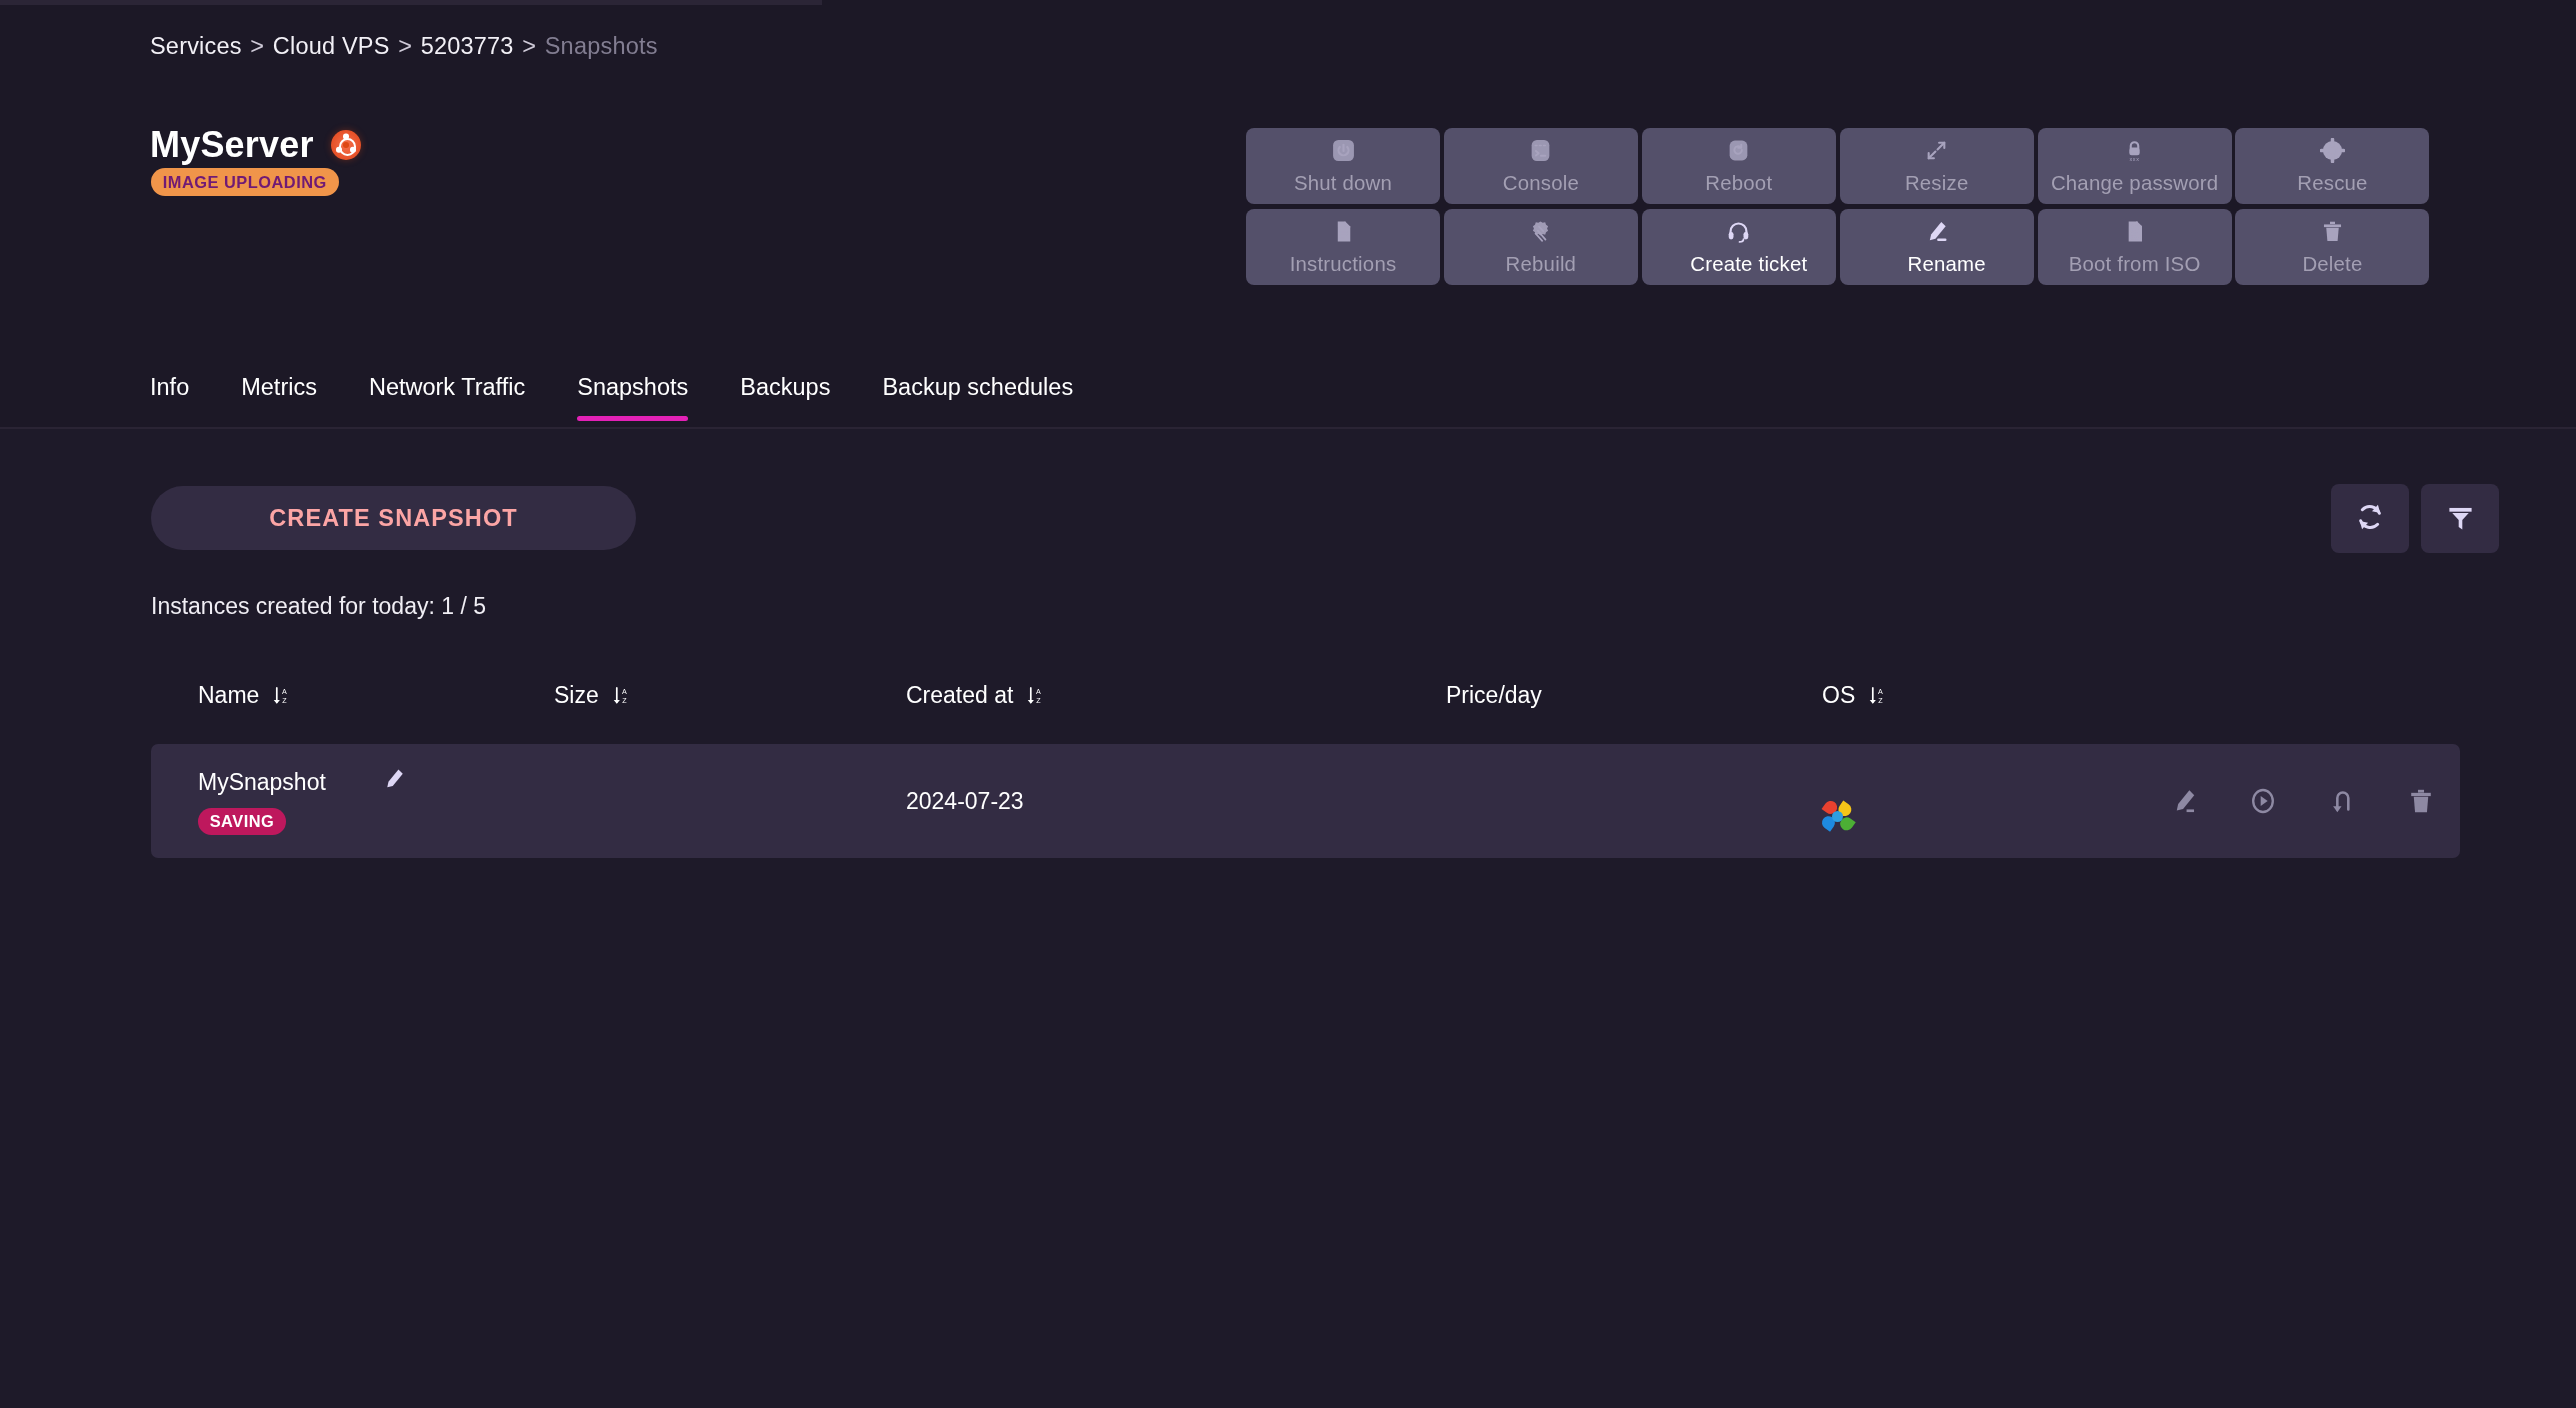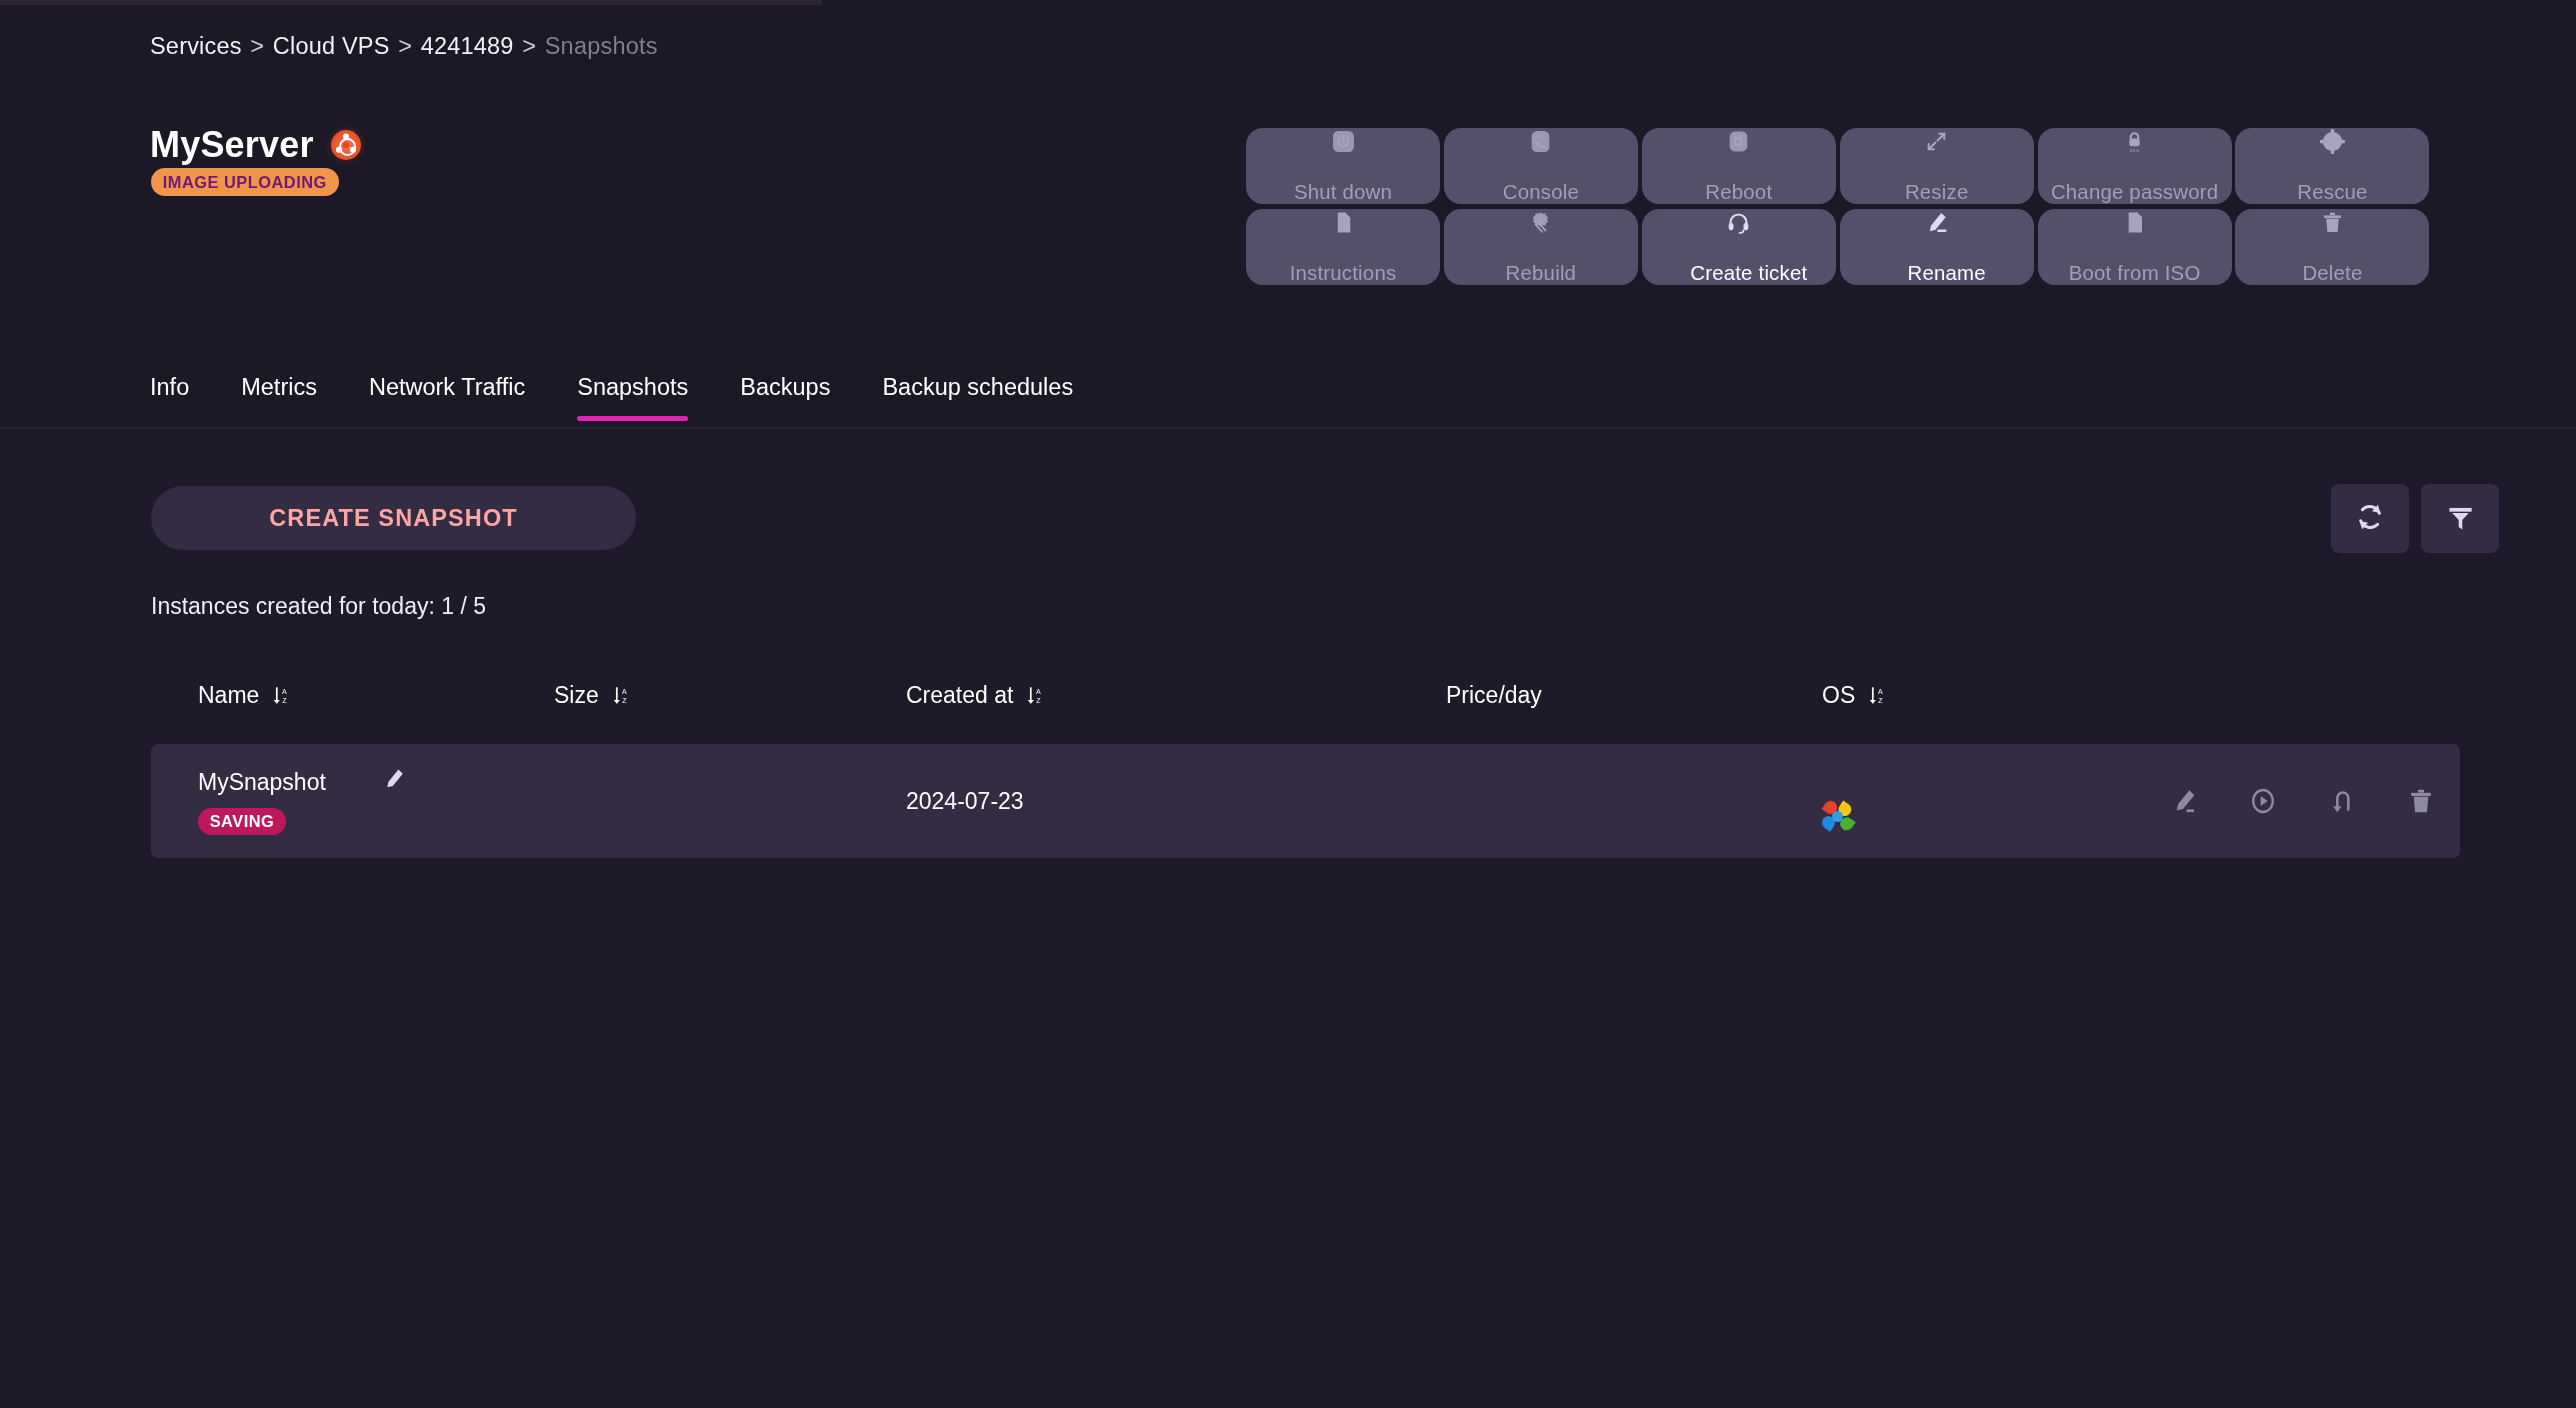--- a/index.html
+++ b/index.html
@@ -65,22 +65,22 @@
     display: flex; align-items: center;
   }
 
   
   .actions {
     position: absolute; left: 1246px; top: 128px;
     display: grid; grid-template-columns: repeat(6, 194px);
     grid-auto-rows: 76px; gap: 4.7px 3.9px;
   }
   .act {
-    background: #54506a; border-radius: 17px;
-    display: flex; flex-direction: column; align-items: center; justify-content: space-between;
+    background: #54506a; border-radius: 8px;
+    display: flex; flex-direction: column; align-items: center; justify-content: center;
     gap: 7.8px; cursor: pointer; position: relative;
   }
   .act .lbl { font-size: 20.4px; color: #a39fb3; letter-spacing: 0.2px; white-space: nowrap; }
   .act.enabled .lbl { color: #ffffff; margin-left: 20px; }
   .act .ic { display: flex; align-items: center; justify-content: center; height: 27px; }
   .act .ic svg { display: block; }
   .act .ic svg * { stroke: #a8a3be; fill: none; }
   .act.enabled .ic svg * { stroke: #ded7f5; }
   .act .ic svg .fillp { fill: #a8a3be; stroke: none; }
   .act.enabled .ic svg .fillp { fill: #ded7f5; stroke: none; }
@@ -188,21 +188,21 @@
 
 <div class="top-region">
   <div class="top-strip"></div>
 </div>
 
 <div class="breadcrumb">
   <span class="crumb">Services</span>
   <span class="sep">&gt;</span>
   <span class="crumb">Cloud VPS</span>
   <span class="sep">&gt;</span>
-  <span class="crumb">4241489</span>
+  <span class="crumb">5203773</span>
   <span class="sep">&gt;</span>
   <span class="crumb muted">Snapshots</span>
 </div>
 
 <div class="server-title">
   <h1>MyServer</h1>
   <span class="os-badge"></span>
 </div>
 
 <div class="status-pill">IMAGE UPLOADING</div>

